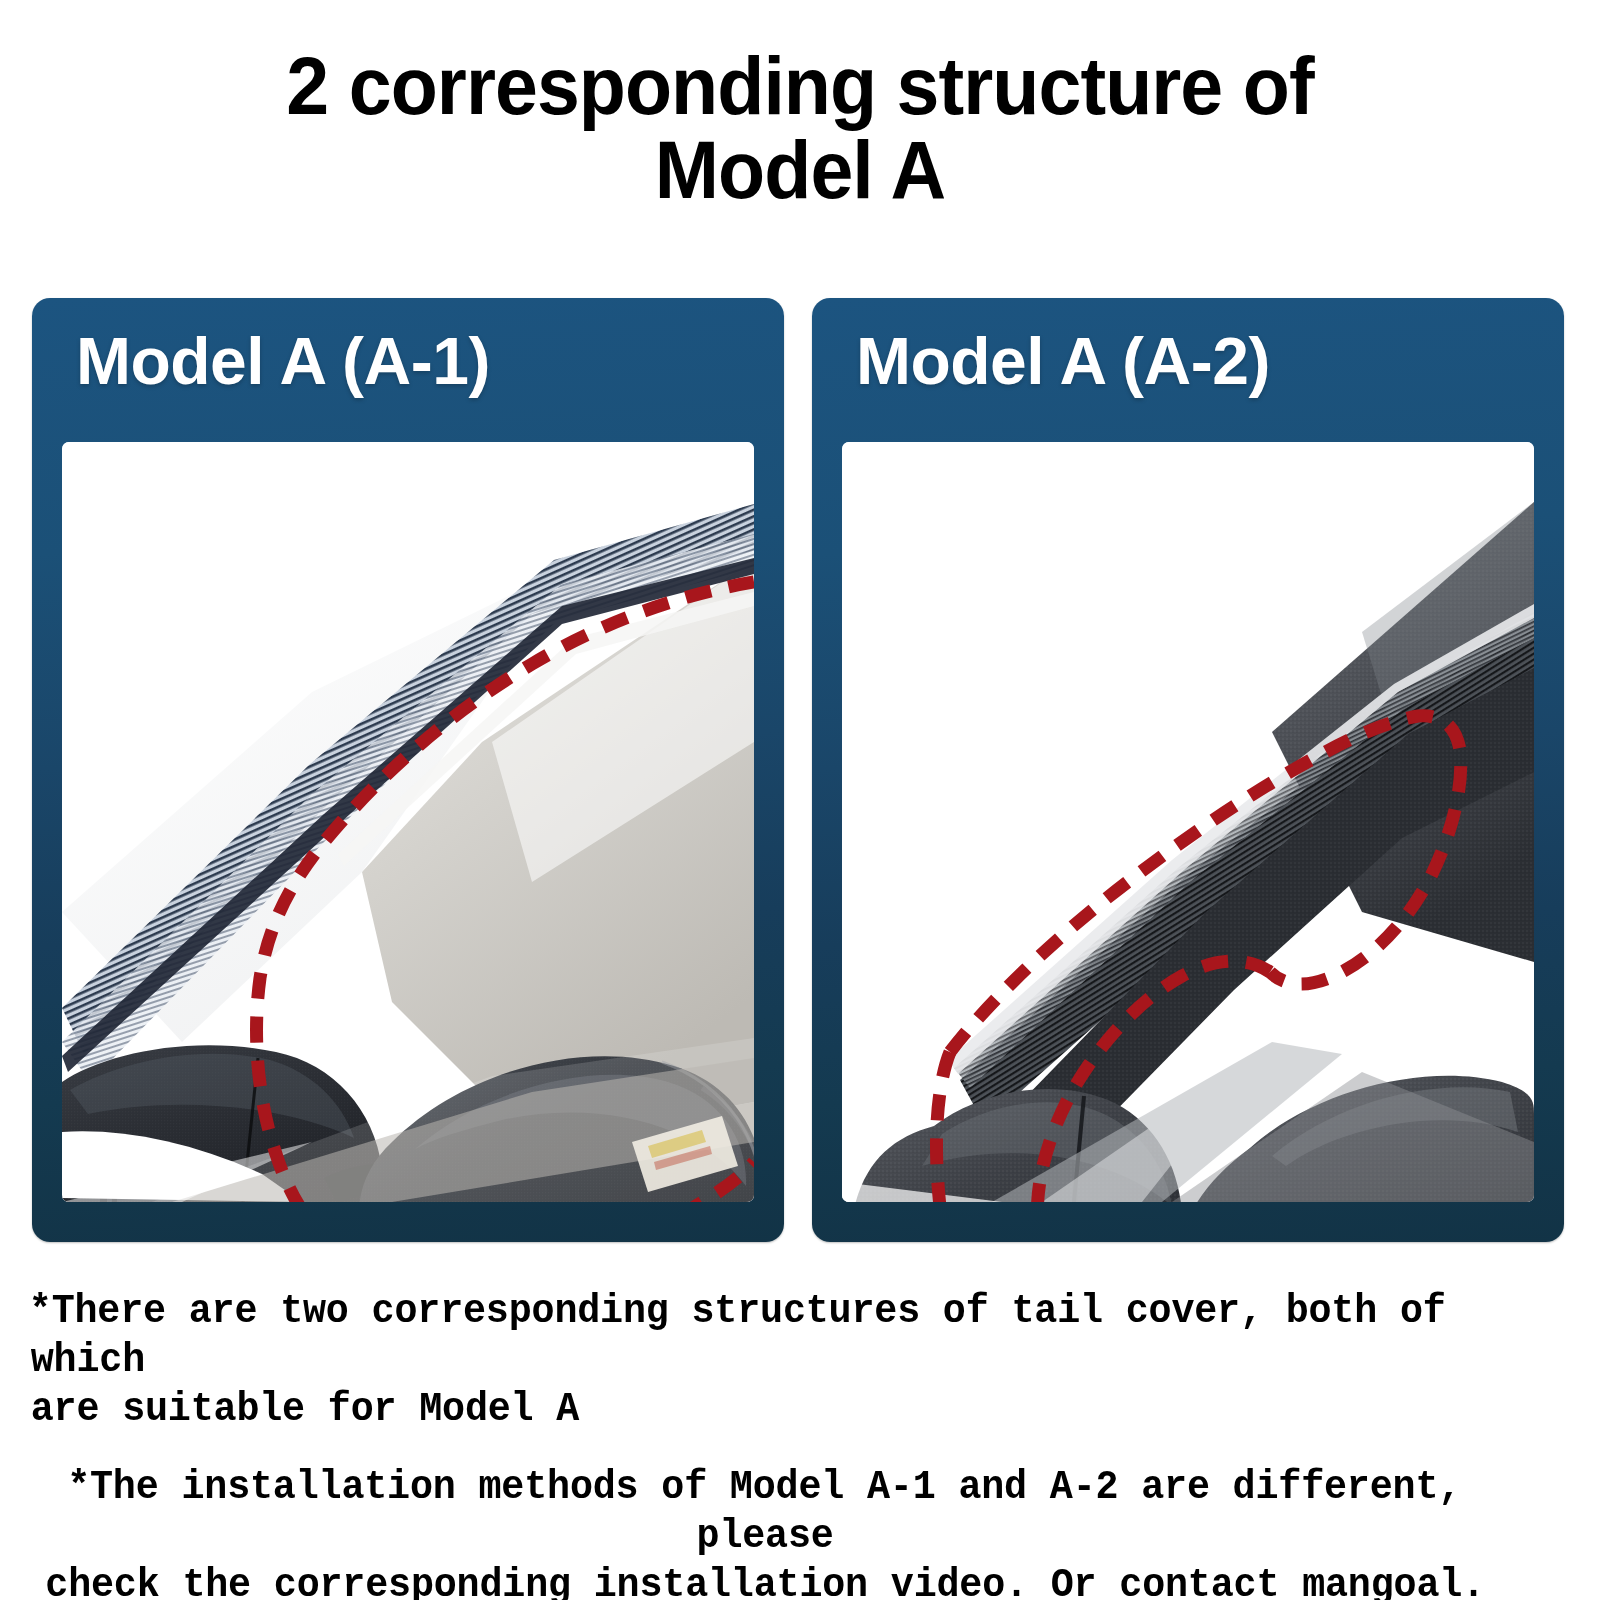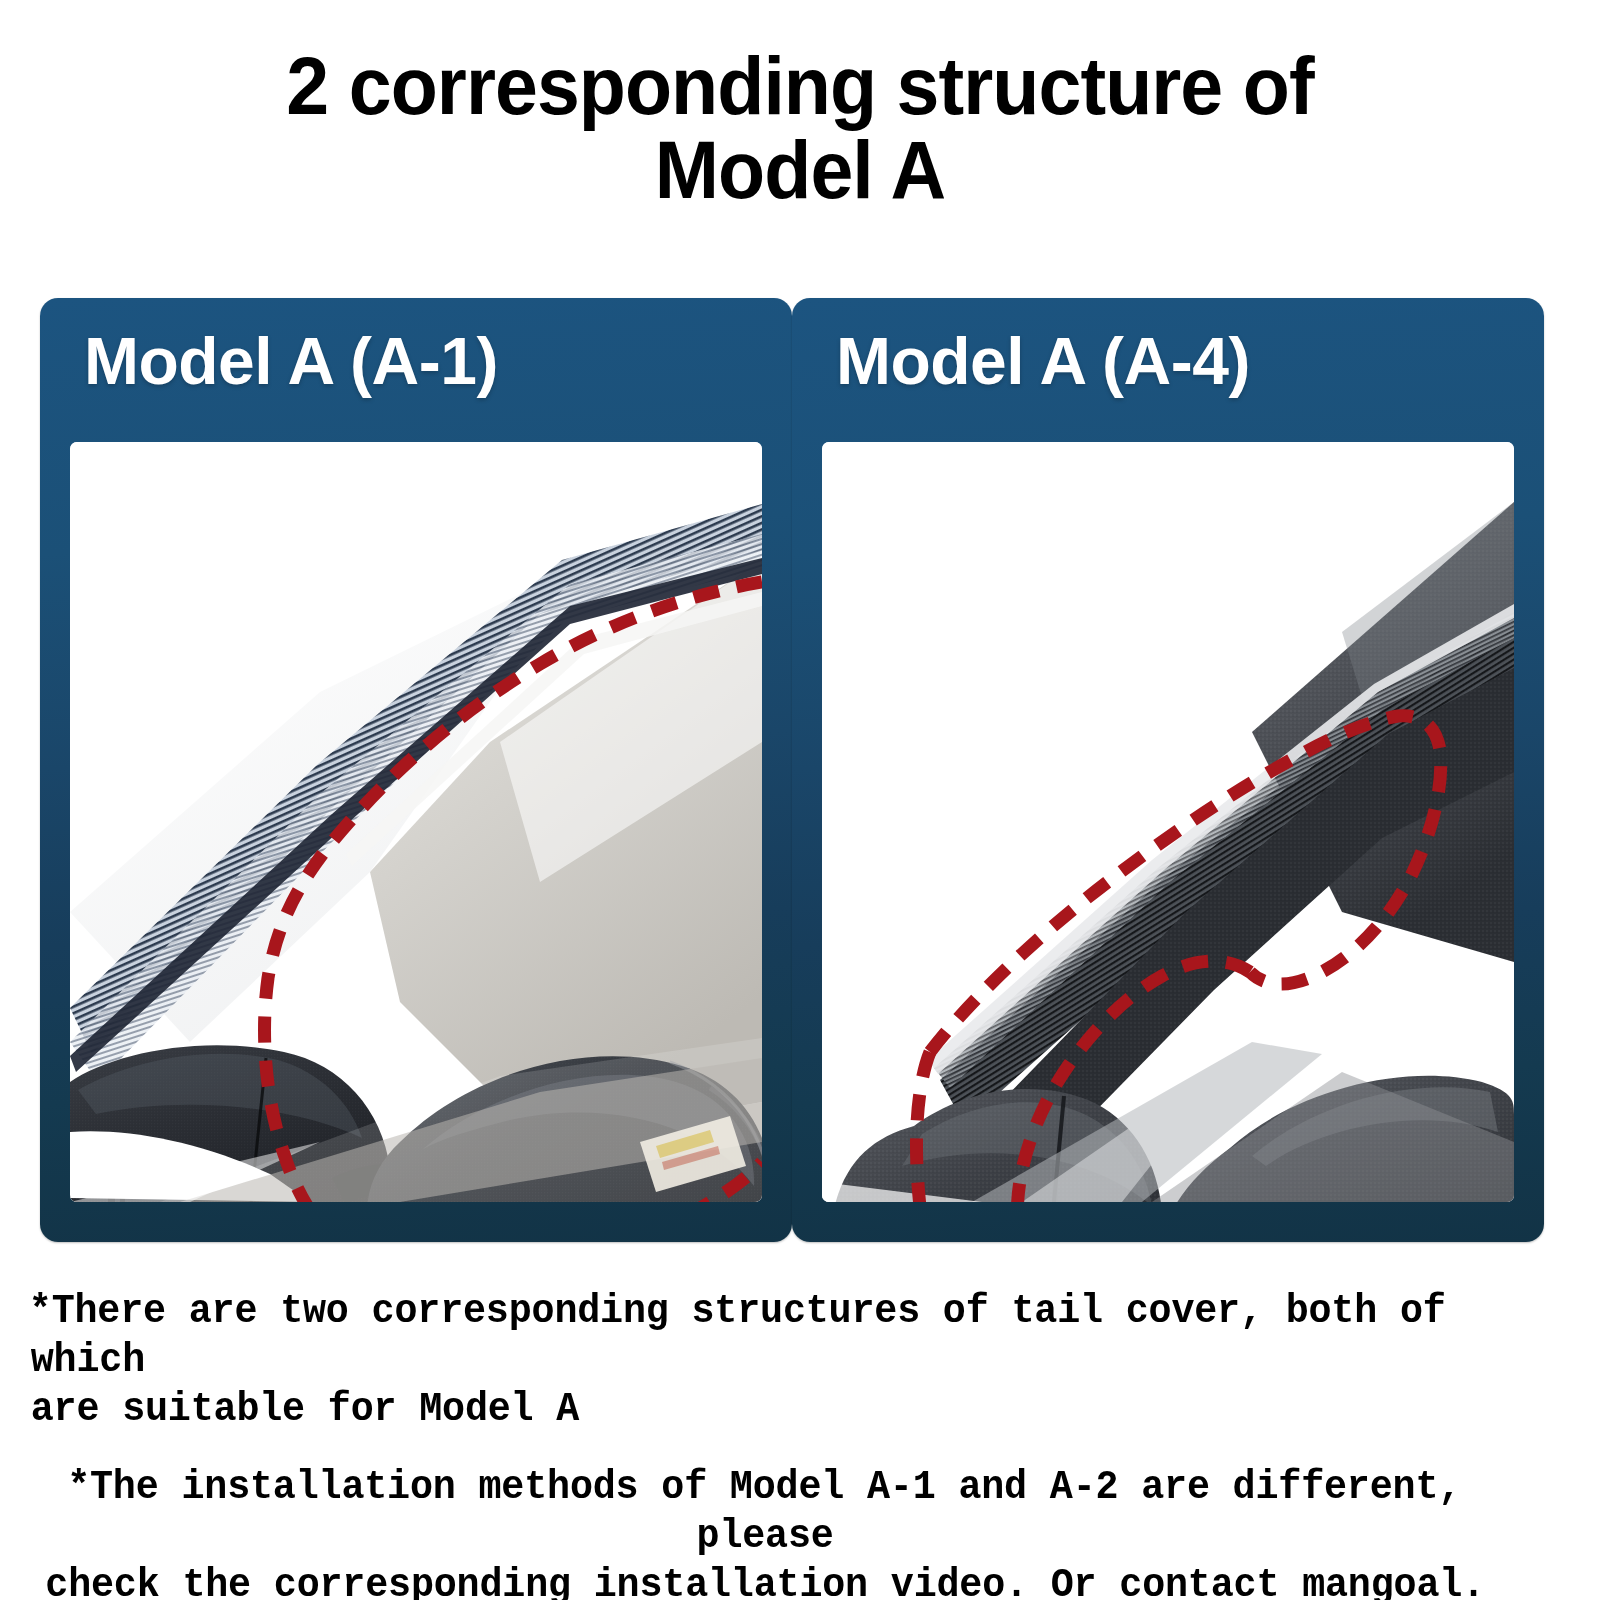--- a/index.html
+++ b/index.html
@@ -21,23 +21,23 @@
     line-height:1.02;
     letter-spacing:-1px;
     color:#000000;
     transform:scaleX(0.94);
     transform-origin:50% 50%;
     white-space:pre-line;
   }
 
   
   .panels {
-    position:absolute; left:40px; top:298px;
+    position:absolute; left:32px; top:298px;
     width:1536px; height:944px;
-    display:flex; 
+    display:flex; gap:28px;
   }
   .panel {
     position:relative;
     width:752px; height:944px;
     border-radius:18px;
     background:linear-gradient(177deg,
         #1c5480 0%,
         #1b5077 26%,
         #1a4669 48%,
         #173d5b 66%,
@@ -233,21 +233,21 @@
                      C228 756 250 790 282 812
                      C320 838 372 846 424 840
                      C490 832 560 806 620 772
                      C656 752 680 734 692 720"></path>
           </g>
         </svg>
       </div>
     </div>
 
     <div class="panel">
-      <div class="panel-title">Model A (A-4)</div>
+      <div class="panel-title">Model A (A-2)</div>
 
       <div class="photo">
         <svg viewBox="0 0 692 760" preserveAspectRatio="none">
           <defs>
             <pattern id="frit2" width="5" height="5" patternUnits="userSpaceOnUse" patternTransform="rotate(58)">
               <rect width="5" height="5" fill="#4d5258"></rect>
               <rect width="2.2" height="5" fill="#15171a"></rect>
             </pattern>
             <pattern id="frit2b" width="4" height="4" patternUnits="userSpaceOnUse" patternTransform="rotate(64)">
               <rect width="4" height="4" fill="#9aa0a6"></rect>

